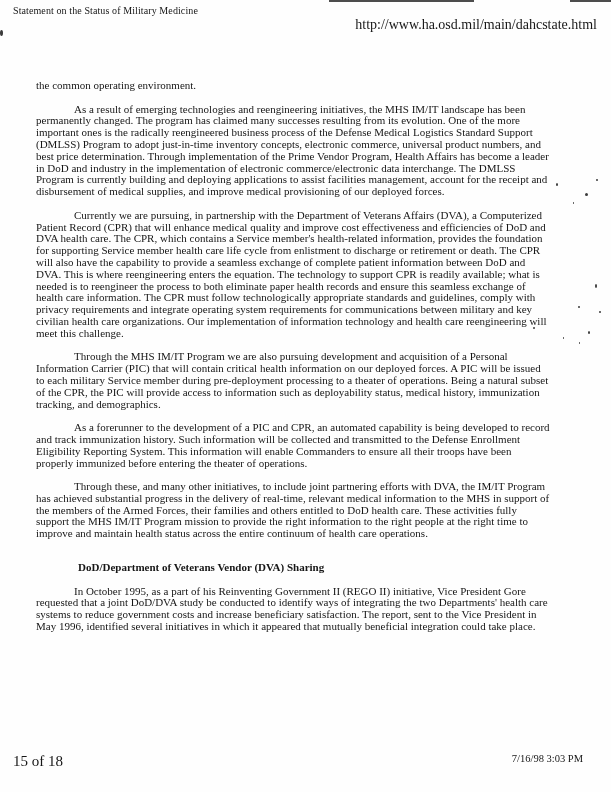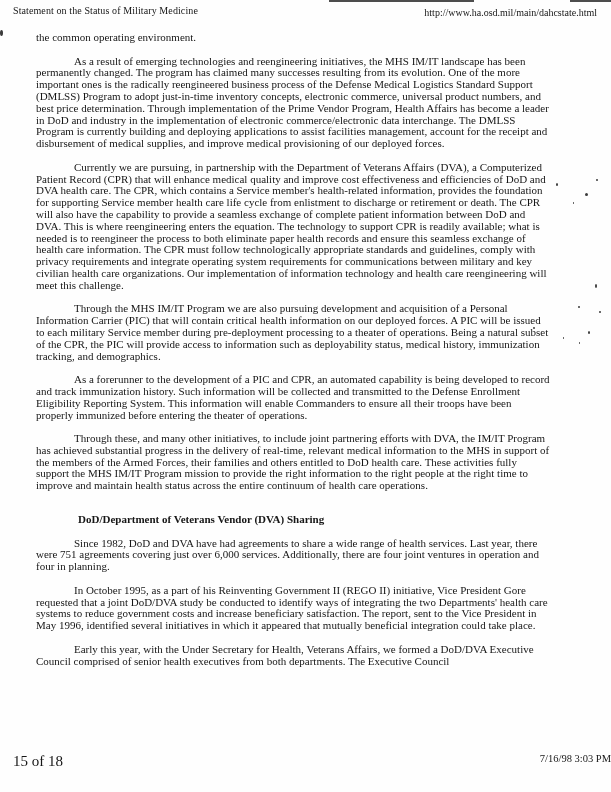--- a/index.html
+++ b/index.html
@@ -36,59 +36,60 @@
     position: absolute;
     left: 13px;
     top: 5px;
     font-size: 10px;
     letter-spacing: 0.1px;
     white-space: nowrap;
   }
   .hdr-url {
     position: absolute;
     right: 14px;
-    top: 7px;
-    font-size: 10px;
+    top: 17px;
+    font-size: 14px;
     white-space: nowrap;
   }
   
   .content {
     position: absolute;
     left: 36px;
     top: 32px;
     width: 515px;
     font-size: 11px;
     line-height: 11.8px;
     text-align: left;
   }
   .content p {
     margin: 0 0 11.8px 0;
     text-indent: 38px;
   }
   .content p.continuation {
     text-indent: 0;
+    margin-top: 48px;
   }
   .content h2 {
     font-size: 11px;
     font-weight: bold;
     margin: 22px 0 11.8px 0;
     text-indent: 42px;
     line-height: 11.8px;
   }
   
   .ftr-page {
     position: absolute;
     left: 13px;
     top: 753px;
     font-size: 15px;
     white-space: nowrap;
   }
   .ftr-time {
     position: absolute;
-    right: 0;
+    right: 28px;
     top: 753px;
     font-size: 10.5px;
     white-space: nowrap;
   }
 </style>
 </head>
 <body>
 
 <div class="page">
 
@@ -111,21 +112,19 @@
   <div class="hdr-url">http://www.ha.osd.mil/main/dahcstate.html</div>
 
   <div class="content">
     <p class="continuation">the common operating environment.</p>
     <p>As a result of emerging technologies and reengineering initiatives, the MHS IM/IT landscape has been permanently changed. The program has claimed many successes resulting from its evolution. One of the more important ones is the radically reengineered business process of the Defense Medical Logistics Standard Support (DMLSS) Program to adopt just-in-time inventory concepts, electronic commerce, universal product numbers, and best price determination. Through implementation of the Prime Vendor Program, Health Affairs has become a leader in DoD and industry in the implementation of electronic commerce/electronic data interchange. The DMLSS Program is currently building and deploying applications to assist facilities management, account for the receipt and disbursement of medical supplies, and improve medical provisioning of our deployed forces.</p>
     <p>Currently we are pursuing, in partnership with the Department of Veterans Affairs (DVA), a Computerized Patient Record (CPR) that will enhance medical quality and improve cost effectiveness and efficiencies of DoD and DVA health care. The CPR, which contains a Service member's health-related information, provides the foundation for supporting Service member health care life cycle from enlistment to discharge or retirement or death. The CPR will also have the capability to provide a seamless exchange of complete patient information between DoD and DVA. This is where reengineering enters the equation. The technology to support CPR is readily available; what is needed is to reengineer the process to both eliminate paper health records and ensure this seamless exchange of health care information. The CPR must follow technologically appropriate standards and guidelines, comply with privacy requirements and integrate operating system requirements for communications between military and key civilian health care organizations. Our implementation of information technology and health care reengineering will meet this challenge.</p>
     <p>Through the MHS IM/IT Program we are also pursuing development and acquisition of a Personal Information Carrier (PIC) that will contain critical health information on our deployed forces. A PIC will be issued to each military Service member during pre-deployment processing to a theater of operations. Being a natural subset of the CPR, the PIC will provide access to information such as deployability status, medical history, immunization tracking, and demographics.</p>
     <p>As a forerunner to the development of a PIC and CPR, an automated capability is being developed to record and track immunization history. Such information will be collected and transmitted to the Defense Enrollment Eligibility Reporting System. This information will enable Commanders to ensure all their troops have been properly immunized before entering the theater of operations.</p>
     <p>Through these, and many other initiatives, to include joint partnering efforts with DVA, the IM/IT Program has achieved substantial progress in the delivery of real-time, relevant medical information to the MHS in support of the members of the Armed Forces, their families and others entitled to DoD health care. These activities fully support the MHS IM/IT Program mission to provide the right information to the right people at the right time to improve and maintain health status across the entire continuum of health care operations.</p>
     <h2>DoD/Department of Veterans Vendor (DVA) Sharing</h2>
-    <p>Since 1982, DoD and DVA have had agreements to share a wide range of health services. Last year, there were 751 agreements covering just over 6,000 services. Additionally, there are four joint ventures in operation and four in planning.</p>
     <p>In October 1995, as a part of his Reinventing Government II (REGO II) initiative, Vice President Gore requested that a joint DoD/DVA study be conducted to identify ways of integrating the two Departments' health care systems to reduce government costs and increase beneficiary satisfaction. The report, sent to the Vice President in May 1996, identified several initiatives in which it appeared that mutually beneficial integration could take place.</p>
-    <p>Early this year, with the Under Secretary for Health, Veterans Affairs, we formed a DoD/DVA Executive Council comprised of senior health executives from both departments. The Executive Council</p>
   </div>
 
   <div class="ftr-page">15 of 18</div>
   <div class="ftr-time">7/16/98 3:03 PM</div>
 
 </div>
 
 </body></html>

